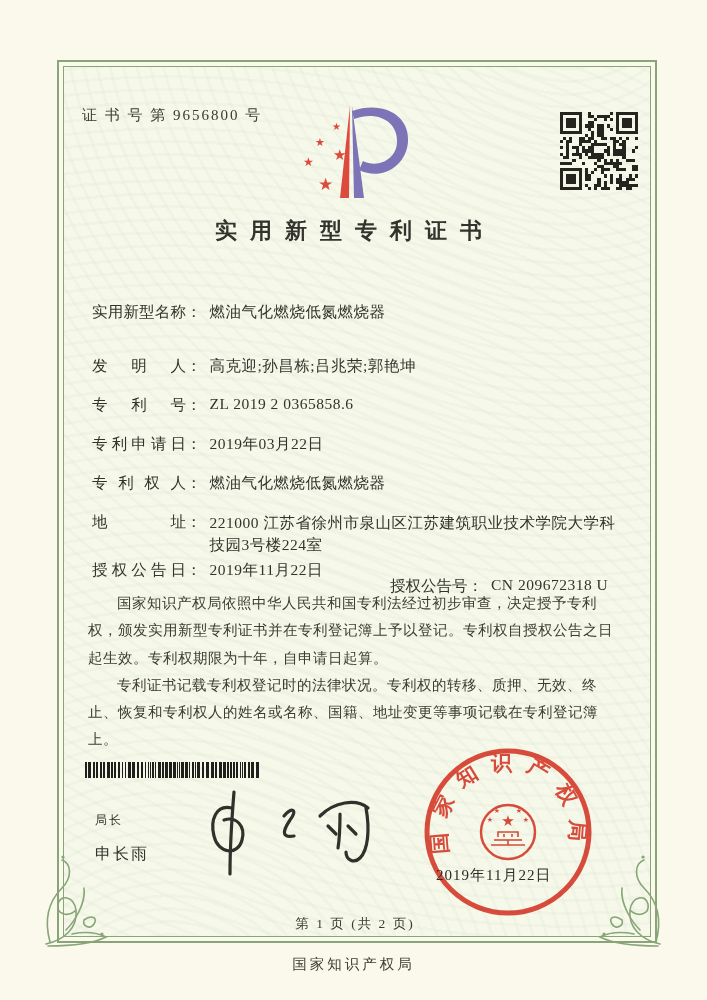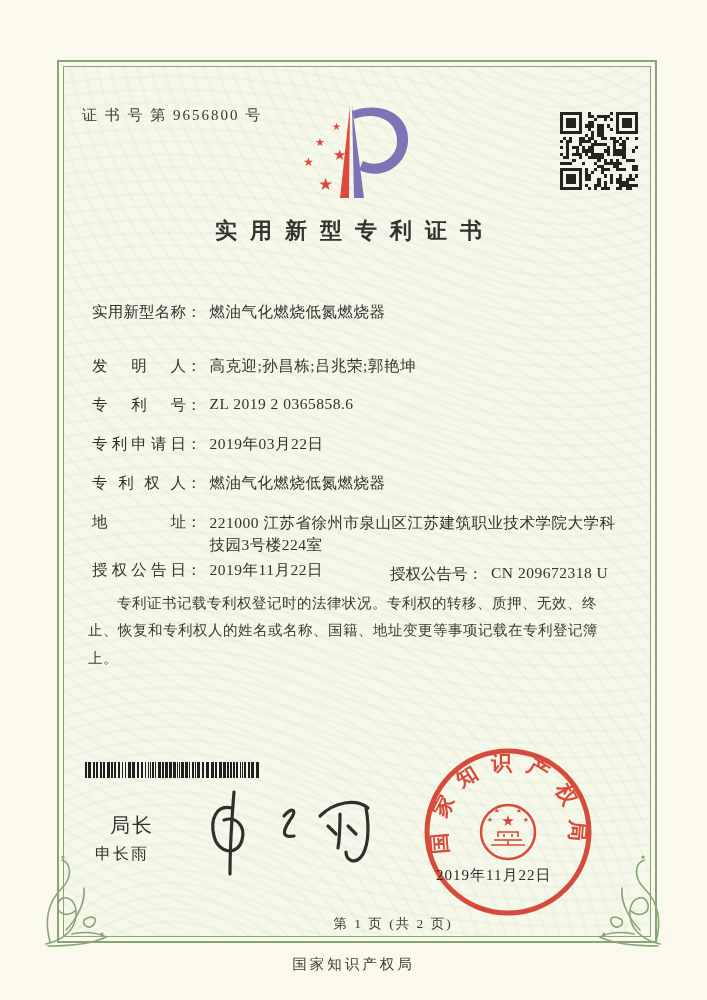--- a/index.html
+++ b/index.html
@@ -32,35 +32,35 @@
     font-size:22px;font-weight:700;letter-spacing:13px;color:#33322c;
   }
   .field{left:92px;font-size:15.5px;color:#34332b;white-space:nowrap;}
   .flabel{
     display:inline-block;width:94px;vertical-align:top;
     text-align:justify;text-align-last:justify;
   }
   .fcolon{display:inline-block;vertical-align:top;margin-right:8px;}
   .fvalue{display:inline-block;vertical-align:top;letter-spacing:.5px;}
   .fvalue.wrap{white-space:normal;width:408px;line-height:22px;}
-  .pair2{position:absolute;left:298px;top:4px;}
+  .pair2{position:absolute;left:298px;top:16px;}
   .paras{left:88px;top:590px;width:534px;font-size:14.5px;line-height:1.88;color:#3e3b31;}
   .paras p{margin:0;text-indent:2em;letter-spacing:.5px;}
   .barcode{left:85px;top:762px;width:180px;height:16px;font-size:0;}
   .barcode i{display:inline-block;height:100%;background:var(--barcode_ink,#201f1b);vertical-align:top;}
-  .director{left:110px;top:812px;font-size:20px;letter-spacing:2px;color:#33322b;
+  .director{left:95px;top:812px;font-size:12px;letter-spacing:2px;color:#33322b;
     font-family:"Liberation Sans","DejaVu Sans",sans-serif;}
   .director-name{left:95px;top:844px;font-size:16px;letter-spacing:2px;color:#33322b;
     font-family:"Liberation Sans","DejaVu Sans",sans-serif;}
   .signature{left:188px;top:786px;width:205px;height:95px;}
   .signature path{stroke:#31302a;stroke-width:3.2;fill:none;stroke-linecap:round;stroke-linejoin:round;}
   .seal{left:420px;top:744px;width:176px;height:176px;opacity:.92;mix-blend-mode:multiply;}
   .seal-date{left:436px;top:866px;font-size:15px;letter-spacing:1px;color:#2c2b26;z-index:5;}
   .page-indicator{left:57px;top:915px;width:596px;text-align:center;font-size:13.5px;
-    letter-spacing:2px;color:#3c3a31;padding-left:38px;}
+    letter-spacing:2px;color:#3c3a31;}
   .back-note{left:0;top:955px;width:707px;text-align:center;font-size:14.5px;
     letter-spacing:3px;color:#3e3b31;}
   .flourish{width:118px;height:108px;}
   .flourish path{stroke:var(--border_green,#87a577);fill:none;stroke-width:1.6;stroke-linecap:round;}
   .flourish-left{left:36px;top:844px;}
   .flourish-right{left:552px;top:844px;transform:scaleX(-1);}
 </style>
 </head>
 <body>
 
@@ -420,20 +420,21 @@
   <span class="flabel">地址</span><span class="fcolon">：</span><span class="fvalue wrap">221000 江苏省徐州市泉山区江苏建筑职业技术学院大学科技园3号楼224室</span>
 </div>
 <div class="abs field" style="top:560px">
   <span class="flabel">授权公告日</span><span class="fcolon">：</span><span class="fvalue">2019年11月22日</span>
   <span class="pair2">
     <span>授权公告号</span><span class="fcolon">：</span><span class="fvalue">CN 209672318 U</span>
   </span>
 </div>
 
 <div class="abs paras">
+  <p>国家知识产权局依照中华人民共和国专利法经过初步审查，决定授予专利权，颁发实用新型专利证书并在专利登记簿上予以登记。专利权自授权公告之日起生效。专利权期限为十年，自申请日起算。</p>
   <p>专利证书记载专利权登记时的法律状况。专利权的转移、质押、无效、终止、恢复和专利权人的姓名或名称、国籍、地址变更等事项记载在专利登记簿上。</p>
 </div>
 
 <div class="abs barcode" id="barcode"><i style="width:2px;margin-right:1px"></i><i style="width:3px;margin-right:2px"></i><i style="width:2px;margin-right:1px"></i><i style="width:2px;margin-right:2px"></i><i style="width:2px;margin-right:1px"></i><i style="width:2px;margin-right:2px"></i><i style="width:3px;margin-right:1px"></i><i style="width:2px;margin-right:1px"></i><i style="width:2px;margin-right:2px"></i><i style="width:2px;margin-right:2px"></i><i style="width:1px;margin-right:2px"></i><i style="width:1px;margin-right:2px"></i><i style="width:3px;margin-right:1px"></i><i style="width:3px;margin-right:2px"></i><i style="width:2px;margin-right:2px"></i><i style="width:2px;margin-right:2px"></i><i style="width:1px;margin-right:2px"></i><i style="width:1px;margin-right:1px"></i><i style="width:1px;margin-right:1px"></i><i style="width:2px;margin-right:1px"></i><i style="width:1px;margin-right:2px"></i><i style="width:3px;margin-right:1px"></i><i style="width:2px;margin-right:1px"></i><i style="width:3px;margin-right:1px"></i><i style="width:3px;margin-right:1px"></i><i style="width:3px;margin-right:1px"></i><i style="width:1px;margin-right:1px"></i><i style="width:1px;margin-right:1px"></i><i style="width:3px;margin-right:1px"></i><i style="width:3px;margin-right:1px"></i><i style="width:1px;margin-right:2px"></i><i style="width:2px;margin-right:1px"></i><i style="width:1px;margin-right:1px"></i><i style="width:3px;margin-right:2px"></i><i style="width:2px;margin-right:2px"></i><i style="width:3px;margin-right:2px"></i><i style="width:3px;margin-right:1px"></i><i style="width:2px;margin-right:2px"></i><i style="width:3px;margin-right:1px"></i><i style="width:3px;margin-right:1px"></i><i style="width:2px;margin-right:1px"></i><i style="width:2px;margin-right:1px"></i><i style="width:2px;margin-right:1px"></i><i style="width:2px;margin-right:2px"></i><i style="width:1px;margin-right:1px"></i><i style="width:1px;margin-right:1px"></i><i style="width:2px;margin-right:2px"></i><i style="width:2px;margin-right:1px"></i><i style="width:3px;margin-right:2px"></i><i style="width:3px;margin-right:1px"></i></div>
 
 <div class="abs director">局长</div>
 <div class="abs director-name">申长雨</div>
 <svg class="abs signature" viewBox="0 0 205 95">
   <path d="M44,22 C28,18 22,34 26,50 C30,68 50,70 54,54 C58,40 48,30 36,34"></path>
   <path d="M46,6 C44,30 42,64 42,88"></path>

